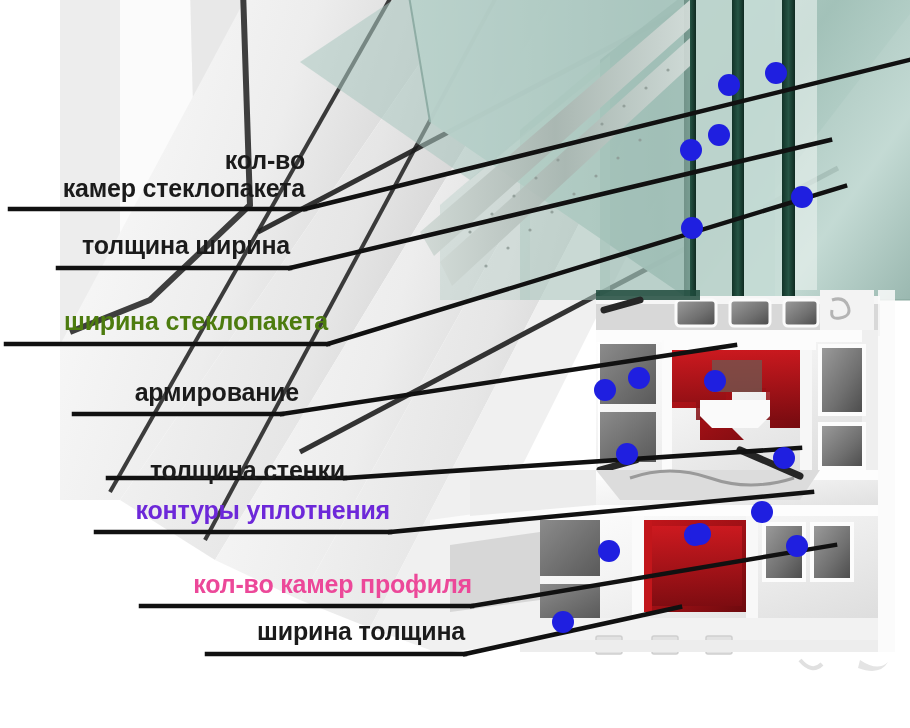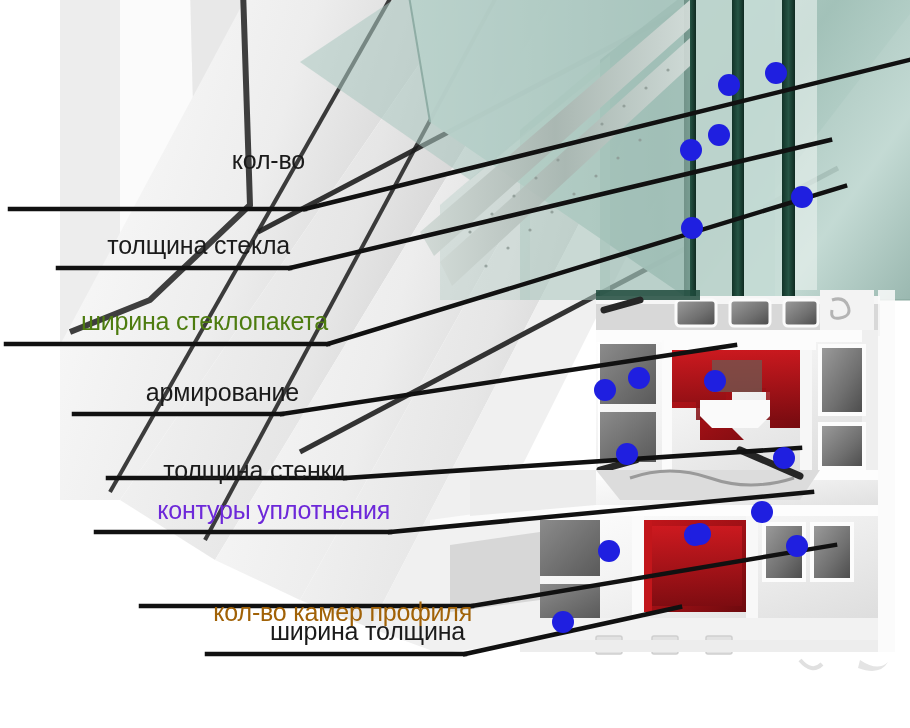--- a/index.html
+++ b/index.html
@@ -9,21 +9,21 @@
   
   #art{position:absolute;left:0;top:0;width:910px;height:728px;}
 
   
   .label{
     position:absolute;
     white-space:nowrap;
     color:#1b1b1b;
     font-family:"Liberation Sans",sans-serif;
     font-size:25px;
-    font-weight:400;
+    font-weight:700;
     letter-spacing:-0.2px;
     line-height:1.05;
     text-align:right;
     z-index:40;
   }
   .label.two-line{line-height:1.12;}
   .label .ln{display:block;}
 
   
   #leaders{position:absolute;left:0;top:0;width:910px;height:728px;z-index:30;}
@@ -303,37 +303,38 @@
         <circle cx="609" cy="551" r="11" fill="#1f1fe0"></circle>
         <circle cx="700" cy="534" r="11" fill="#1f1fe0"></circle>
         <circle cx="797" cy="546" r="11" fill="#1f1fe0"></circle>
         <circle cx="563" cy="622" r="11" fill="#1f1fe0"></circle>
       </g>
   </svg>
 
   <div id="label-layer">
       <div class="label two-line" style="left: 10px; top: 146px; width: 295px; color: rgb(27, 27, 27);">
         <span class="ln">кол-во</span>
+        <span class="ln">камер стеклопакета</span>
       </div>
       <div class="label" style="left: 58px; top: 232px; width: 232px; color: rgb(27, 27, 27);">
-        <span class="ln">толщина стекла</span>
+        <span class="ln">толщина ширина</span>
       </div>
       <div class="label" style="left: 6px; top: 308px; width: 322px; color: #4d7c0f;">
         <span class="ln">ширина стеклопакета</span>
       </div>
       <div class="label" style="left: 91px; top: 379px; width: 208px; color: rgb(27, 27, 27);">
         <span class="ln">армирование</span>
       </div>
       <div class="label" style="left: 108px; top: 457px; width: 237px; color: rgb(27, 27, 27);">
         <span class="ln">толщина стенки</span>
       </div>
       <div class="label" style="left: 96px; top: 497px; width: 294px; color: #6d28d9;">
         <span class="ln">контуры уплотнения</span>
       </div>
-      <div class="label" style="left: 141px; top: 571px; width: 331px; color: #a16207; margin-top: 28px;">
+      <div class="label" style="left: 141px; top: 571px; width: 331px; color: #ec4899;">
         <span class="ln">кол-во камер профиля</span>
       </div>
       <div class="label" style="left: 207px; top: 618px; width: 258px; color: rgb(27, 27, 27);">
         <span class="ln">ширина толщина</span>
       </div>
     </div>
 
 </div>
 
 </body></html>

